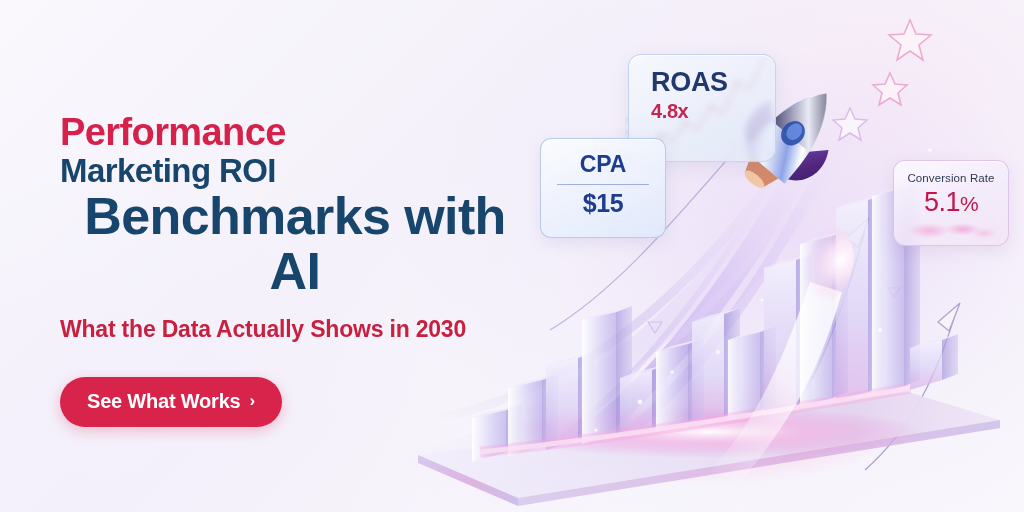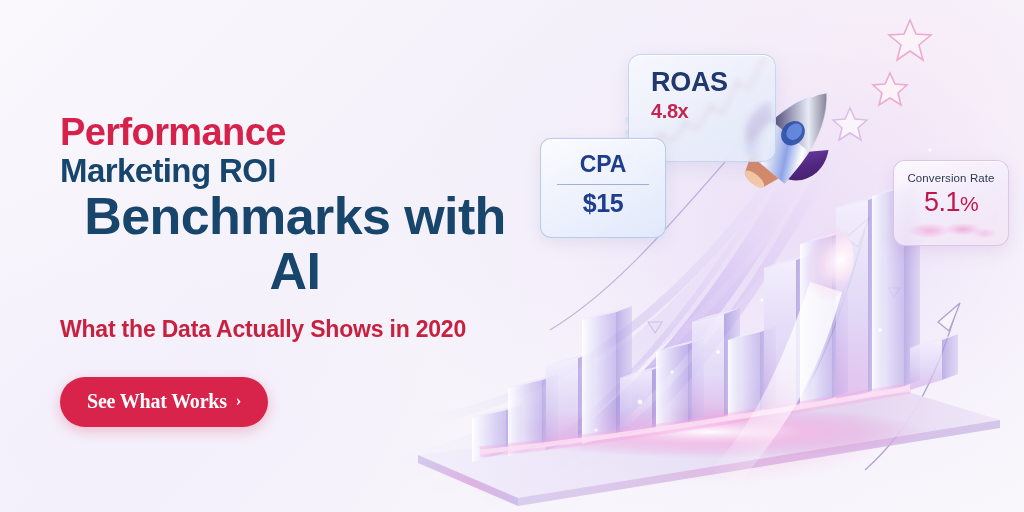--- a/index.html
+++ b/index.html
@@ -41,21 +41,20 @@
   .cta {
     margin-top:34px;
     display:inline-flex; align-items:center; gap:9px;
     background:#d8234a;
     color:#fff; font-size:20px; font-weight:bold;
     padding:13px 27px 14px 27px;
     border:none; border-radius:999px;
     cursor:pointer;
     box-shadow:0 4px 14px rgba(216,35,74,0.26);
     letter-spacing:-0.2px;
-    font-family:Liberation Serif, serif;
   }
   .cta .chev { font-size:17px; font-weight:bold; line-height:1; transform:translateY(-1px); }
 
   
   .art { position:absolute; left:410px; top:0; width:614px; height:512px; z-index:20; }
   .art svg { position:absolute; inset:0; }
 
   
   .card {
     position:absolute; z-index:45;
@@ -157,21 +156,21 @@
   </svg>
 
   <div class="copy">
 
     <h1 class="headline">
       <span class="hl-line hl1">Performance</span>
       <span class="hl-line hl2">Marketing ROI</span>
       <span class="hl-line hl3">Benchmarks with AI</span>
     </h1>
 
-    <p class="subhead">What the Data Actually Shows in 2020</p>
+    <p class="subhead">What the Data Actually Shows in 2030</p>
 
     <button class="cta">
       <span>See What Works</span>
       <span class="chev">›</span>
     </button>
   </div>
 
   <div class="art">
     <svg viewBox="0 0 614 512" width="614" height="512">
       <defs>

